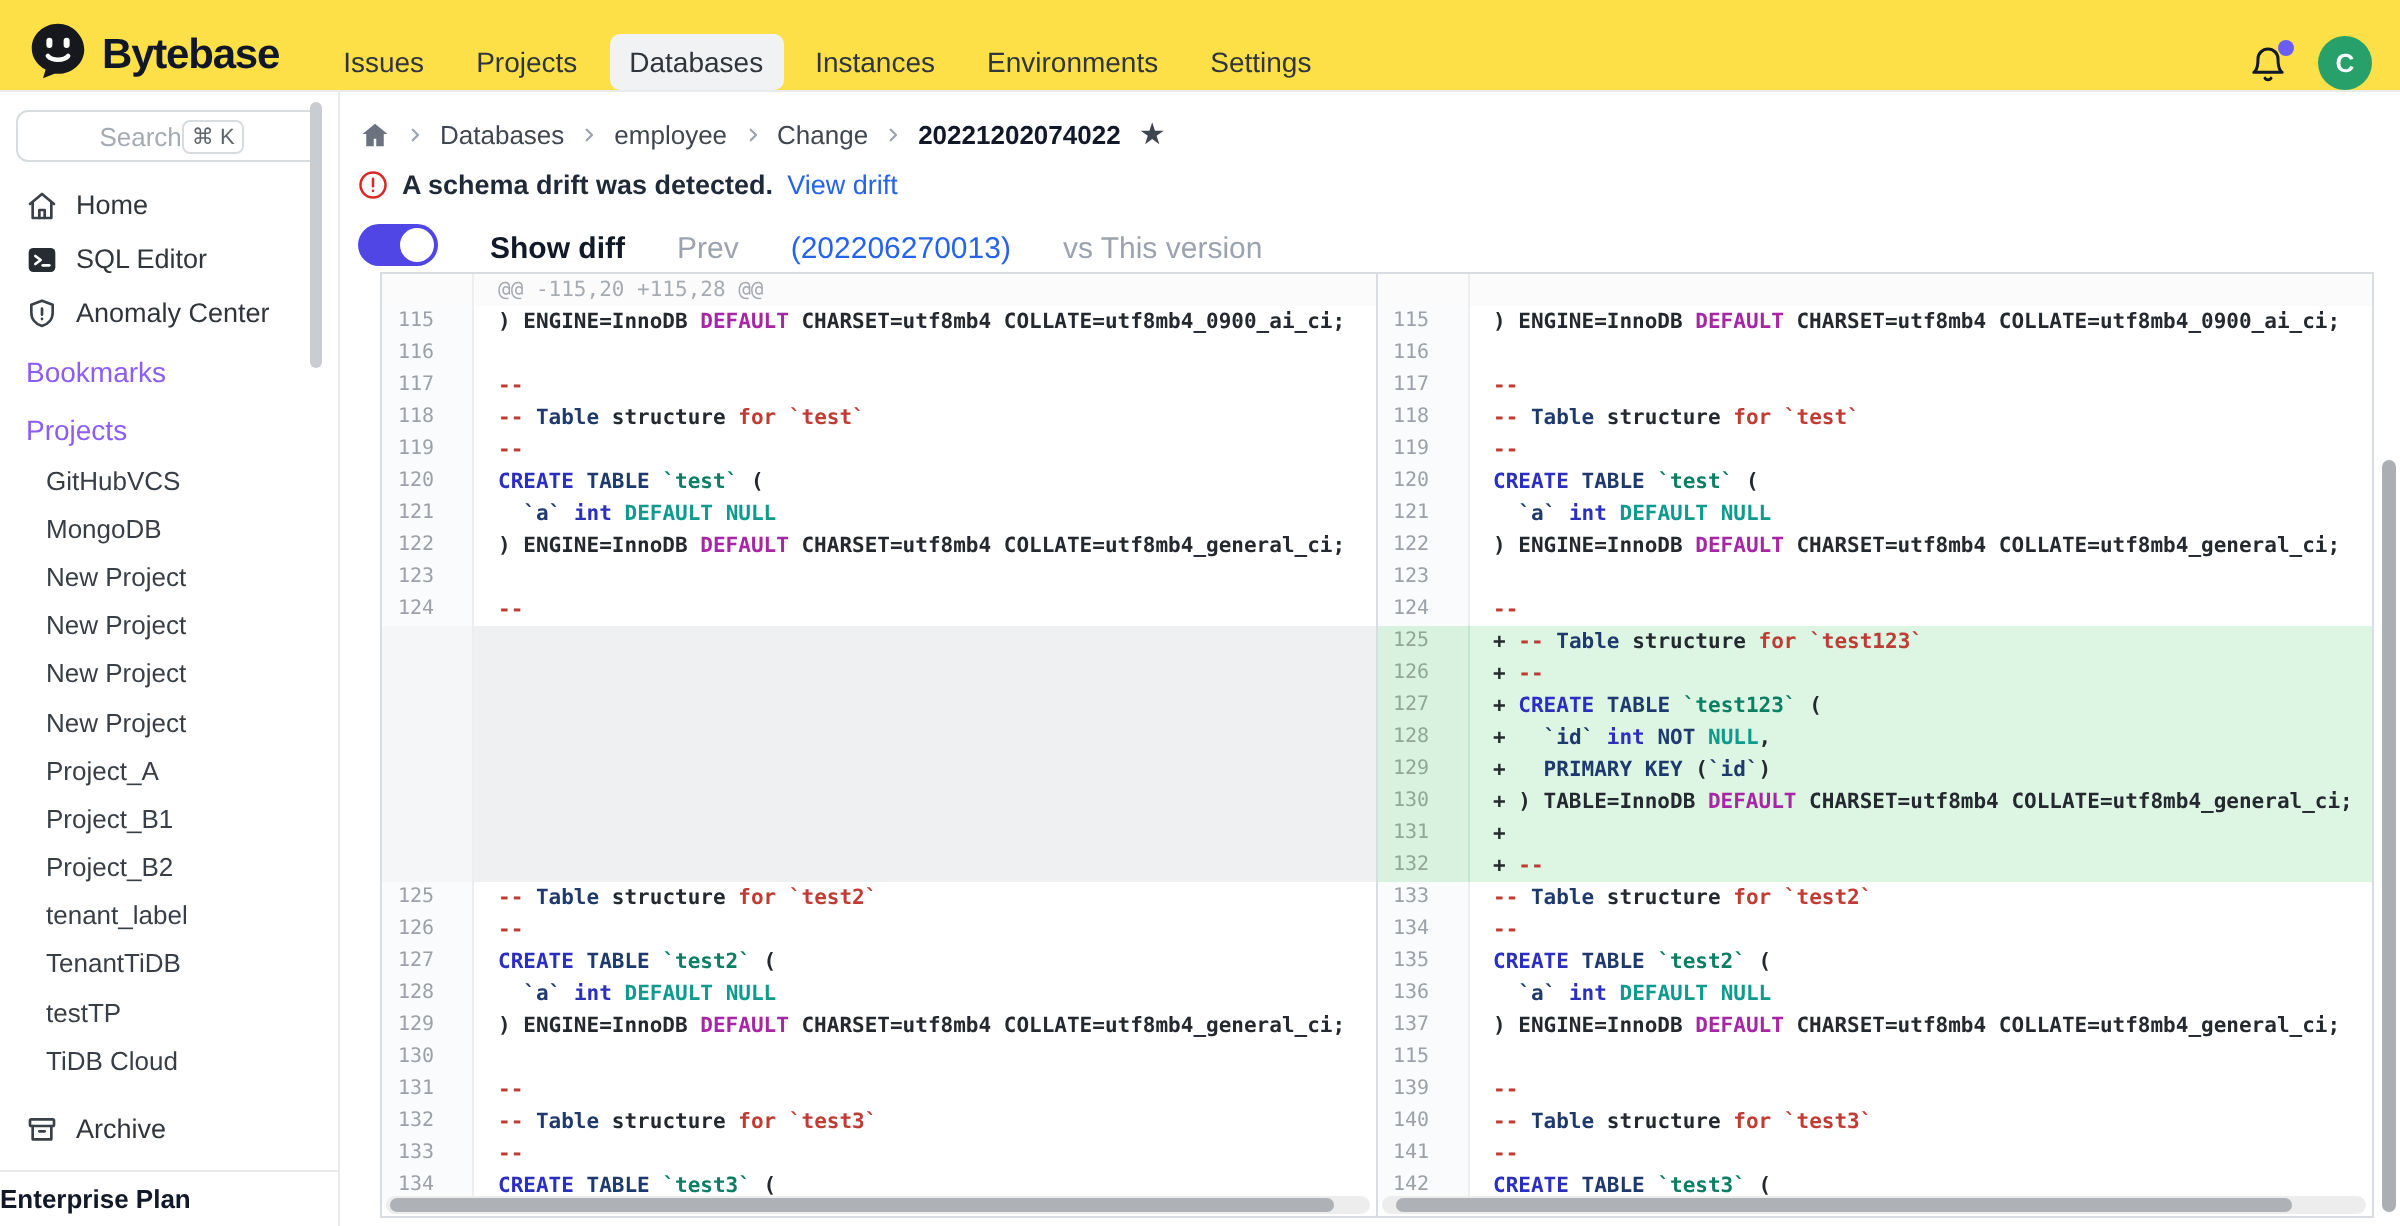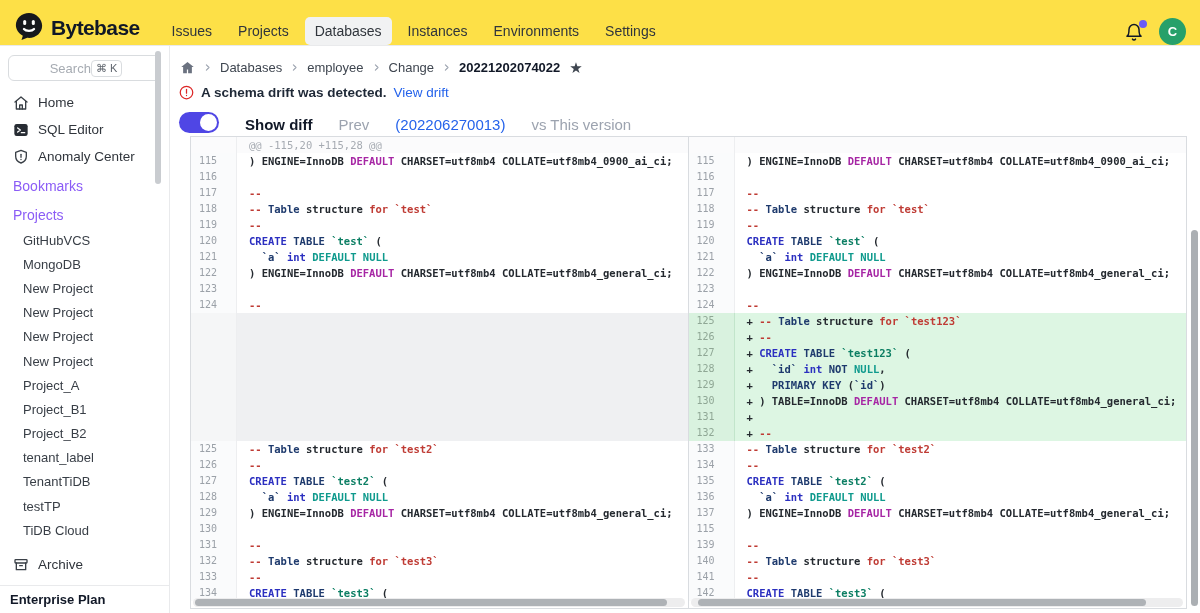--- a/index.html
+++ b/index.html
@@ -20,21 +20,21 @@
 
   
   aside{position:absolute;top:46px;left:0;width:170px;height:567px;border-right:1px solid #e9eaec;background:#fff;z-index:4}
   .search-box{margin:9px 8px 8px;height:26px;border:1px solid #d9dcdf;border-radius:6px;display:flex;align-items:center;justify-content:center;padding:0 5px 0 8px;cursor:text;background:#fff}
   .search-ph{color:#a6abb2;font-size:13px}
   .search-kbd{font-size:11px;color:#5f656d;border:1px solid #d9dcdf;border-radius:4px;padding:1px 4px;background:#fff}
   .side-item{display:flex;align-items:center;gap:9px;height:27px;padding-left:13px;font-size:13.5px;color:#30353c;cursor:pointer}
   .side-section{font-size:14px;color:#8b5cf6;padding:8px 0 5px 13px}
   .proj{font-size:13px;color:#383e46;padding:4.6px 0 4.6px 23px;cursor:pointer;white-space:nowrap}
   .archive-wrap{margin-top:9px}
-  .side-footer{position:absolute;bottom:0;left:0;right:0;height:28px;border-top:1px solid #e9eaec;display:flex;align-items:center;padding-left:10px;font-size:13px;font-weight:700;color:#111827;background:#fff}
+  .side-footer{position:absolute;bottom:0;left:0;right:0;height:28px;border-top:1px solid #e9eaec;display:flex;align-items:center;font-size:13px;font-weight:700;color:#111827;background:#fff}
   .side-scroll{position:absolute;top:5px;right:8px;width:6px;height:133px;border-radius:3px;background:#c9ccd0;cursor:pointer}
 
   
   main{position:absolute;top:46px;left:171px;width:1029px;height:567px;background:#fff}
   .crumbs{display:flex;align-items:center;gap:8px;padding:14px 0 0 9px;font-size:13px}
   .crumb{cursor:pointer;font-weight:500;color:#3f4650}
   .crumb.current{color:#111827;font-weight:700}
   .star{color:#3f4650;font-size:15px;margin-left:1px;cursor:pointer;line-height:1}
   .alert-row{display:flex;align-items:center;gap:7px;padding:10px 0 0 8px;font-size:13.5px}
   .alert-text{color:#1f2937;font-weight:700}

